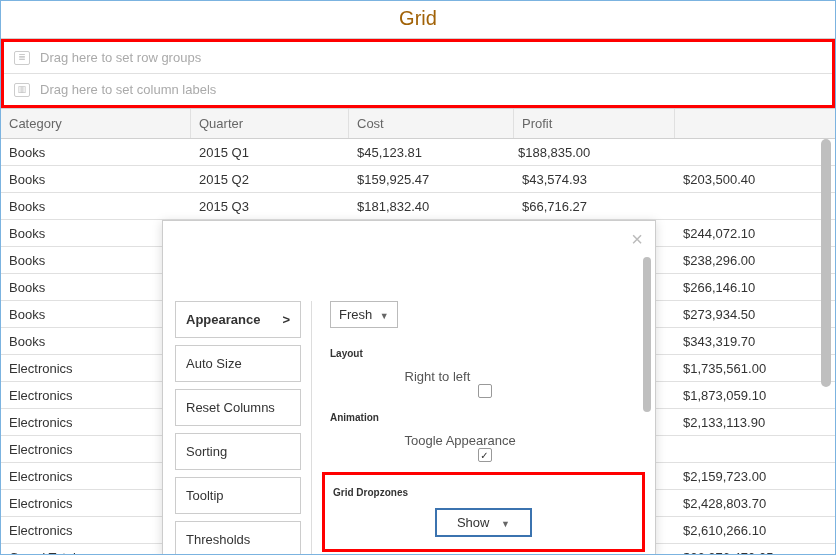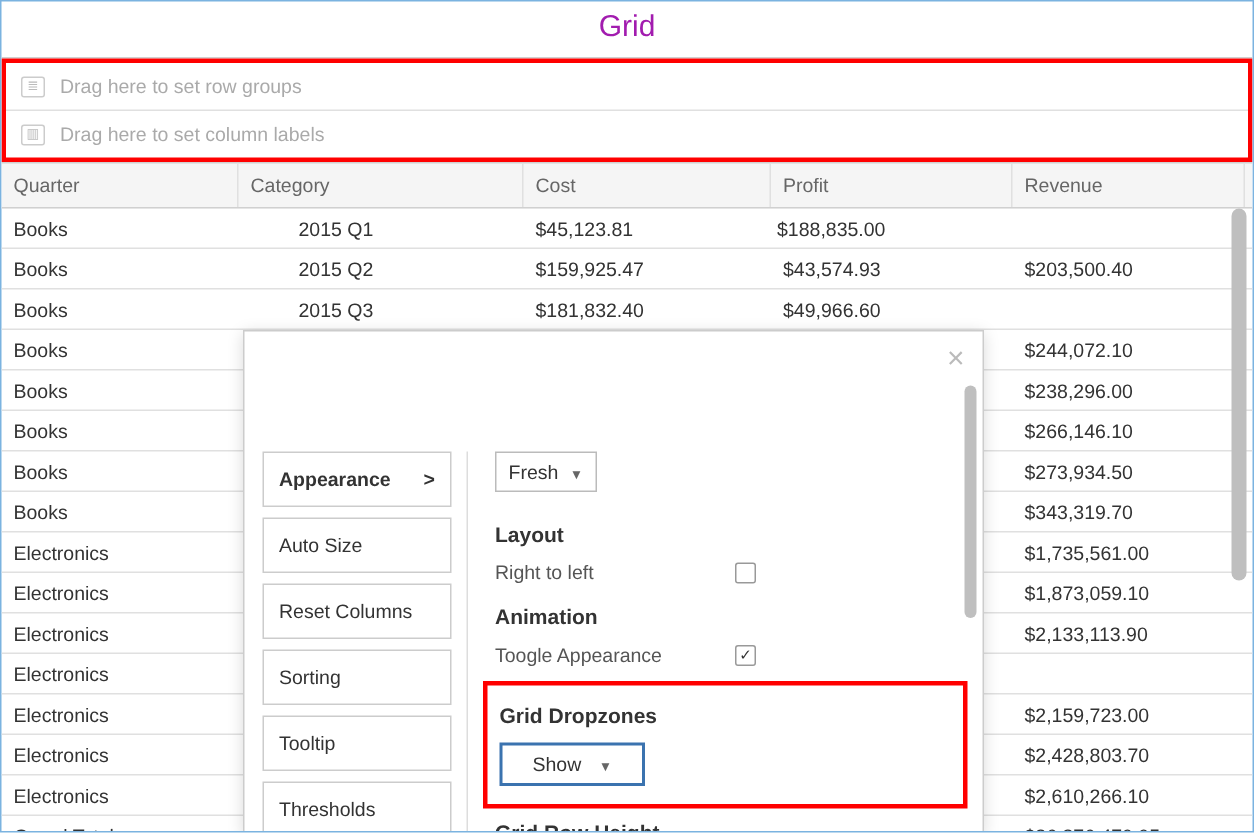--- a/index.html
+++ b/index.html
@@ -1,18 +1,18 @@
 <!DOCTYPE html>
 <html><head>
 <meta charset="utf-8">
 <style>
 * { box-sizing: border-box; margin: 0; padding: 0; }
 body { font-family: Arial, Helvetica, sans-serif; font-size: 13px; color: #333; background: #fff; width: 838px; height: 556px; overflow: hidden; position: relative; }
 .container { border: 1px solid #7bb3e0; width: 836px; height: 555px; position: relative; overflow: hidden; }
-.title-bar { text-align: center; font-size: 20px; color: #a21caf; padding: 6px 0 8px; border-bottom: 1px solid #d0d0d0; }
+.title-bar { text-align: center; font-size: 20px; color: #a16207; padding: 6px 0 8px; border-bottom: 1px solid #d0d0d0; }
 .dropzones { border: 3px solid #ff0000; margin: 0; }
 .dropzone { display: flex; align-items: center; padding: 8px 10px; color: #aaa; font-size: 13px; border-bottom: 1px solid #e0e0e0; }
 .dropzone:last-child { border-bottom: none; }
 .dz-icon { display: inline-flex; align-items: center; justify-content: center; width: 16px; height: 14px; border: 1px solid #ccc; border-radius: 2px; margin-right: 10px; font-size: 9px; color: #bbb; line-height: 1; }
 .header-row { display: flex; border-top: 1px solid #d0d0d0; border-bottom: 1px solid #d0d0d0; background: #f5f5f5; }
 .header-cell { padding: 7px 8px; color: #666; font-size: 13px; border-right: 1px solid #e0e0e0; }
 .col-cat { width: 190px; }
 .col-q { width: 158px; }
 .col-cost { width: 165px; }
 .col-profit { width: 161px; }
@@ -27,22 +27,22 @@
 .modal { position: absolute; left: 161px; top: 219px; width: 494px; height: 336px; background: #fff; border: 1px solid #ccc; box-shadow: 0 2px 10px rgba(0,0,0,0.15); overflow: hidden; }
 .modal-close { position: absolute; top: 8px; right: 12px; font-size: 20px; color: #bbb; cursor: pointer; line-height: 1; }
 .modal-body { display: flex; height: 100%; padding-top: 36px; position: relative; margin-top: 44px; }
 .modal-sidebar { width: 148px; padding: 0 10px 0 12px; }
 .side-item { border: 1px solid #ccc; padding: 10px 10px; margin-bottom: 7px; font-size: 13px; color: #333; background: #fff; display: flex; justify-content: space-between; align-items: center; }
 .side-item.active { font-weight: bold; }
 .side-item .chev { color: #333; font-weight: bold; }
 .modal-content { flex: 1; padding: 0 16px 10px 18px; border-left: 1px solid #ddd; position: relative; }
 .themeselect { display: inline-block; border: 1px solid #bbb; padding: 5px 8px; font-size: 13px; color: #333; background: #fff; margin-bottom: 14px; }
 .themeselect .caret { margin-left: 4px; font-size: 9px; color: #666; }
-.section-h { font-weight: bold; font-size: 14px; margin: 6px 0 10px; color: #333; }
-.opt-row { display: flex; align-items: center; margin-bottom: 14px; }
+.section-h { font-weight: bold; font-size: 10px; margin: 6px 0 10px; color: #333; }
+.opt-row { display: flex; align-items: center; margin-bottom: 14px; flex-direction: column; }
 .opt-label { width: 160px; font-size: 13px; color: #555; }
 .chk { width: 14px; height: 14px; border: 1px solid #999; border-radius: 2px; display: inline-flex; align-items: center; justify-content: center; font-size: 10px; color: #333; }
 .highlight-box { border: 3px solid #ff0000; padding: 6px 8px 10px; margin: -4px -6px 8px -8px; }
 .showselect { display: inline-block; border: 2px solid #3b73af; padding: 5px 20px; font-size: 13px; color: #333; background: #fff; }
 .showselect .caret { margin-left: 8px; font-size: 9px; color: #666; }
 .modal-scroll { position: absolute; right: 4px; top: 36px; width: 8px; height: 155px; background: #bfbfbf; border-radius: 4px; }
 </style>
 </head>
 <body>
 
@@ -54,46 +54,45 @@
       <span class="dz-icon">≣</span>
       <span>Drag here to set row groups</span>
     </div>
     <div class="dropzone">
       <span class="dz-icon">▥</span>
       <span>Drag here to set column labels</span>
     </div>
   </div>
 
   <div class="header-row">
+    <div class="header-cell col-cat">Category</div>
     <div class="header-cell col-q">Quarter</div>
-    <div class="header-cell col-cat">Category</div>
     <div class="header-cell col-cost">Cost</div>
     <div class="header-cell col-profit">Profit</div>
-    <div class="header-cell col-rev">Revenue</div>
   </div>
 
   <div class="tbody" id="tbody">
       <div class="row">
         <div class="cell col-cat">Books</div>
         <div class="cell col-q">2015 Q1</div>
         <div class="cell col-profit">$45,123.81</div>
         <div class="cell col-rev">$188,835.00</div>
       </div>
       <div class="row">
         <div class="cell col-cat">Books</div>
         <div class="cell col-q">2015 Q2</div>
         <div class="cell col-cost">$159,925.47</div>
         <div class="cell col-profit">$43,574.93</div>
         <div class="cell col-rev">$203,500.40</div>
       </div>
       <div class="row">
         <div class="cell col-cat">Books</div>
         <div class="cell col-q">2015 Q3</div>
         <div class="cell col-cost">$181,832.40</div>
-        <div class="cell col-profit">$49,966.60</div>
+        <div class="cell col-profit">$66,716.27</div>
       </div>
       <div class="row">
         <div class="cell col-cat">Books</div>
         <div class="cell col-q"></div>
         <div class="cell col-cost"></div>
         <div class="cell col-profit"></div>
         <div class="cell col-rev">$244,072.10</div>
       </div>
       <div class="row">
         <div class="cell col-cat">Books</div>

